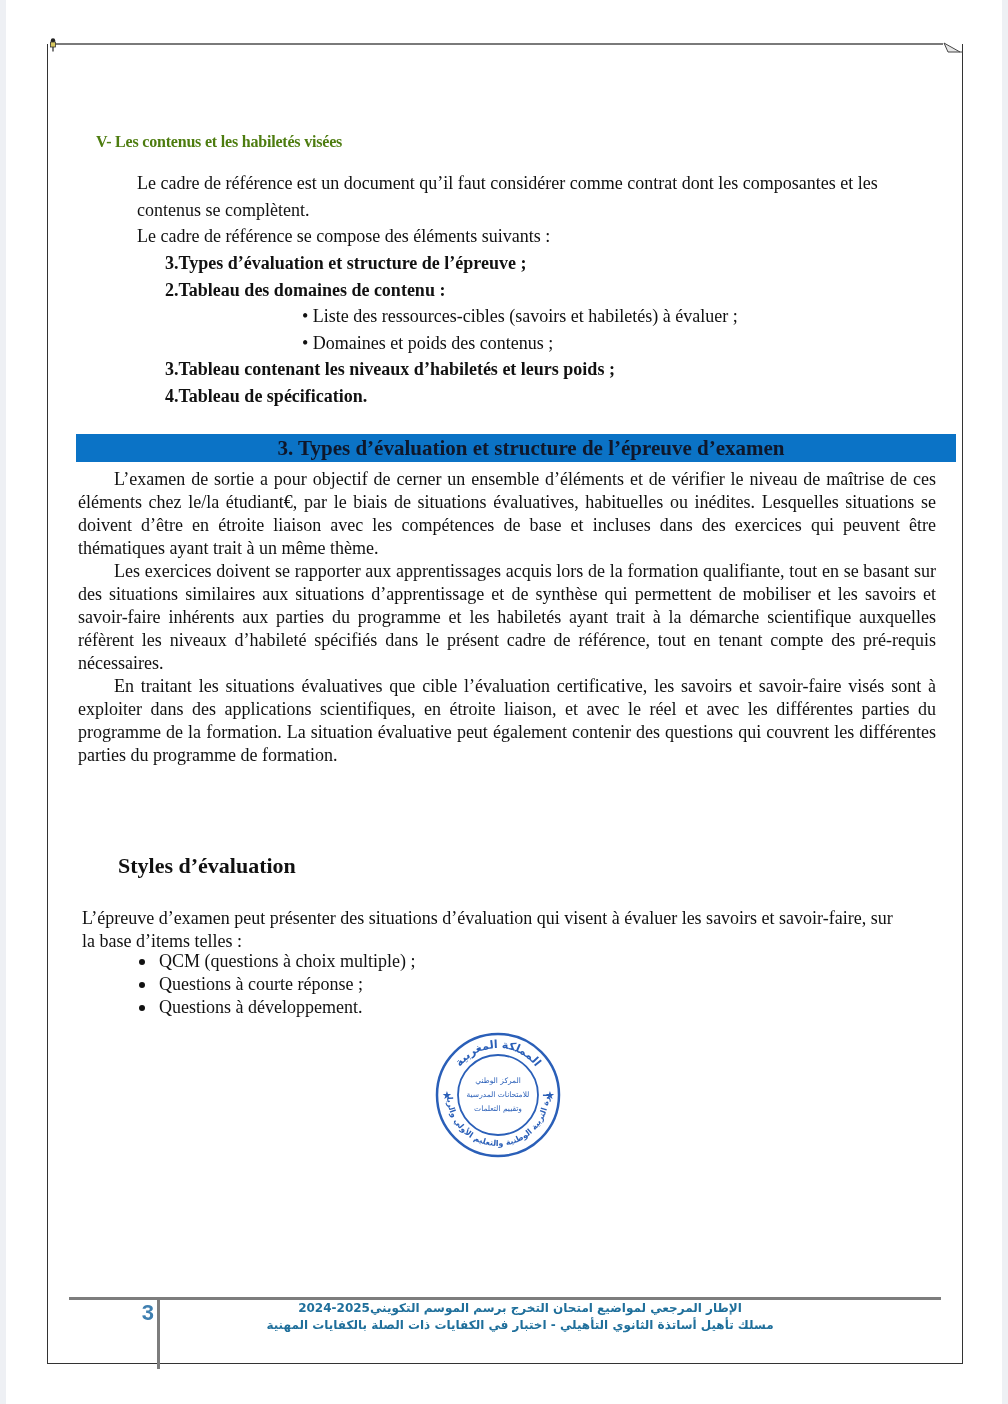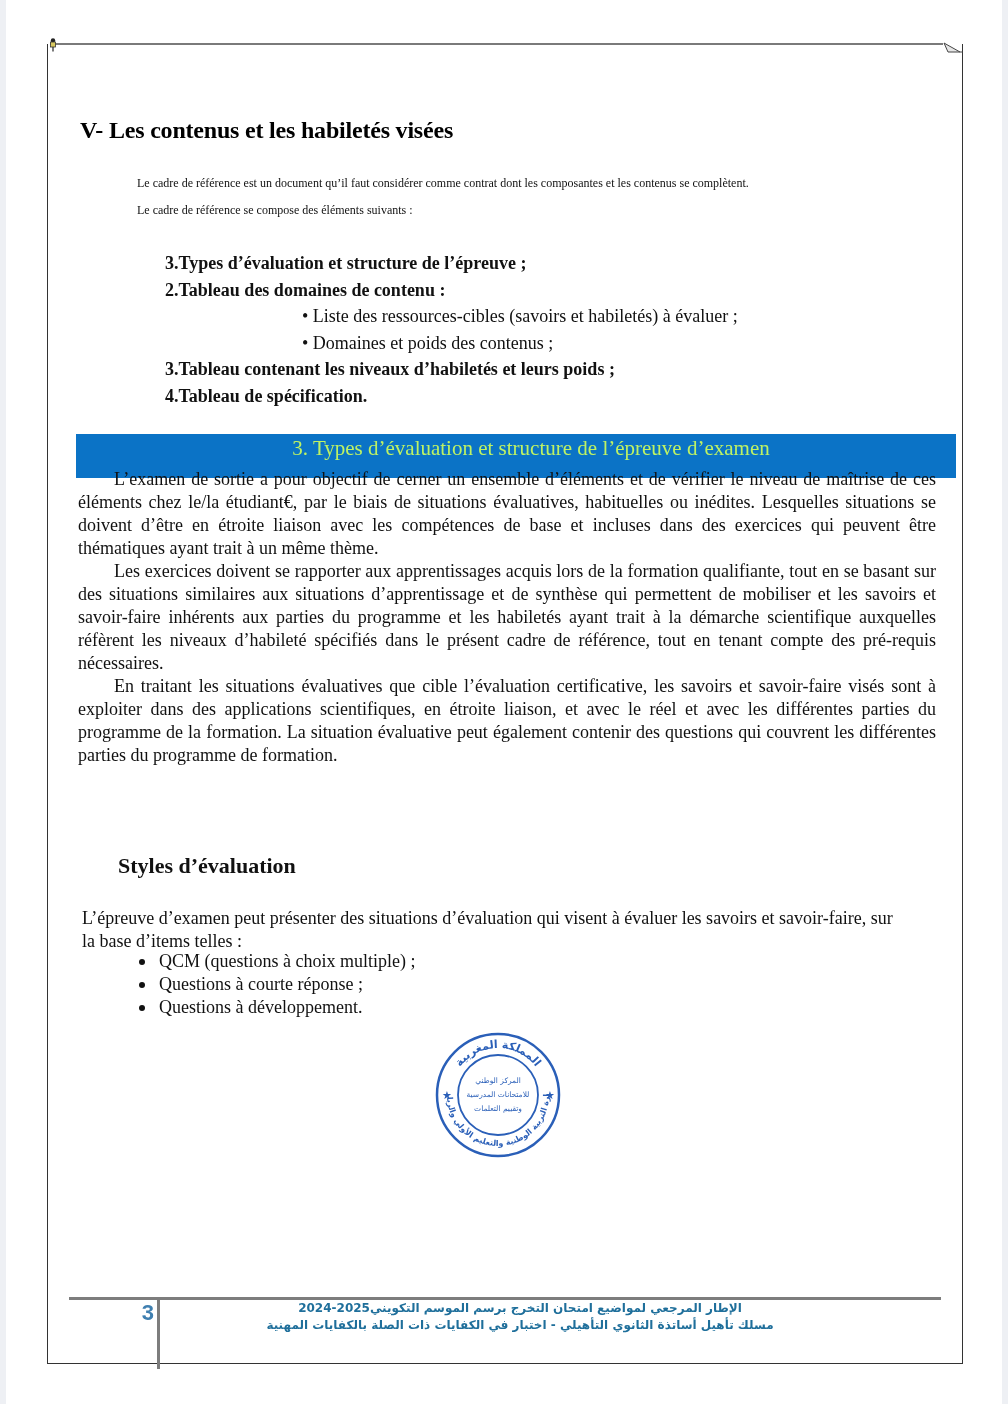--- a/index.html
+++ b/index.html
@@ -60,32 +60,32 @@
       height: 14px;
     }
 
     
     .section-heading {
       position: absolute;
       left: 80px;
       top: 117px;
       font-family: "Liberation Serif", serif;
       font-weight: bold;
-      font-size: 24px;
-      color: #000000;
-      margin: 0;
+      font-size: 16px;
+      color: #4d7c0f;
+      margin: 16px;
       letter-spacing: -0.2px;
     }
 
     .intro {
       position: absolute;
       left: 137px;
       top: 170px;
       width: 800px;
-      font-size: 12px;
+      font-size: 18px;
       line-height: 26.5px;
     }
     .intro p { margin: 0; }
     .toc {
       position: absolute;
       left: 165px;
       top: 250px;
       width: 760px;
       font-size: 18px;
       line-height: 26.5px;
@@ -97,24 +97,24 @@
     .toc .toc-sub {
       margin: 0 0 0 137px;
     }
 
     
     .banner {
       position: absolute;
       left: 76px;
       top: 434px;
       width: 880px;
-      height: 44px;
+      height: 28px;
       background: #0b73c6;
-      color: #bef264;
-      font-weight: normal;
+      color: #0f172a;
+      font-weight: bold;
       font-size: 21px;
       line-height: 28px;
       text-align: center;
     }
     .banner span { display: inline-block; padding-left: 30px; }
 
     .body-text {
       position: absolute;
       left: 78px;
       top: 468px;

